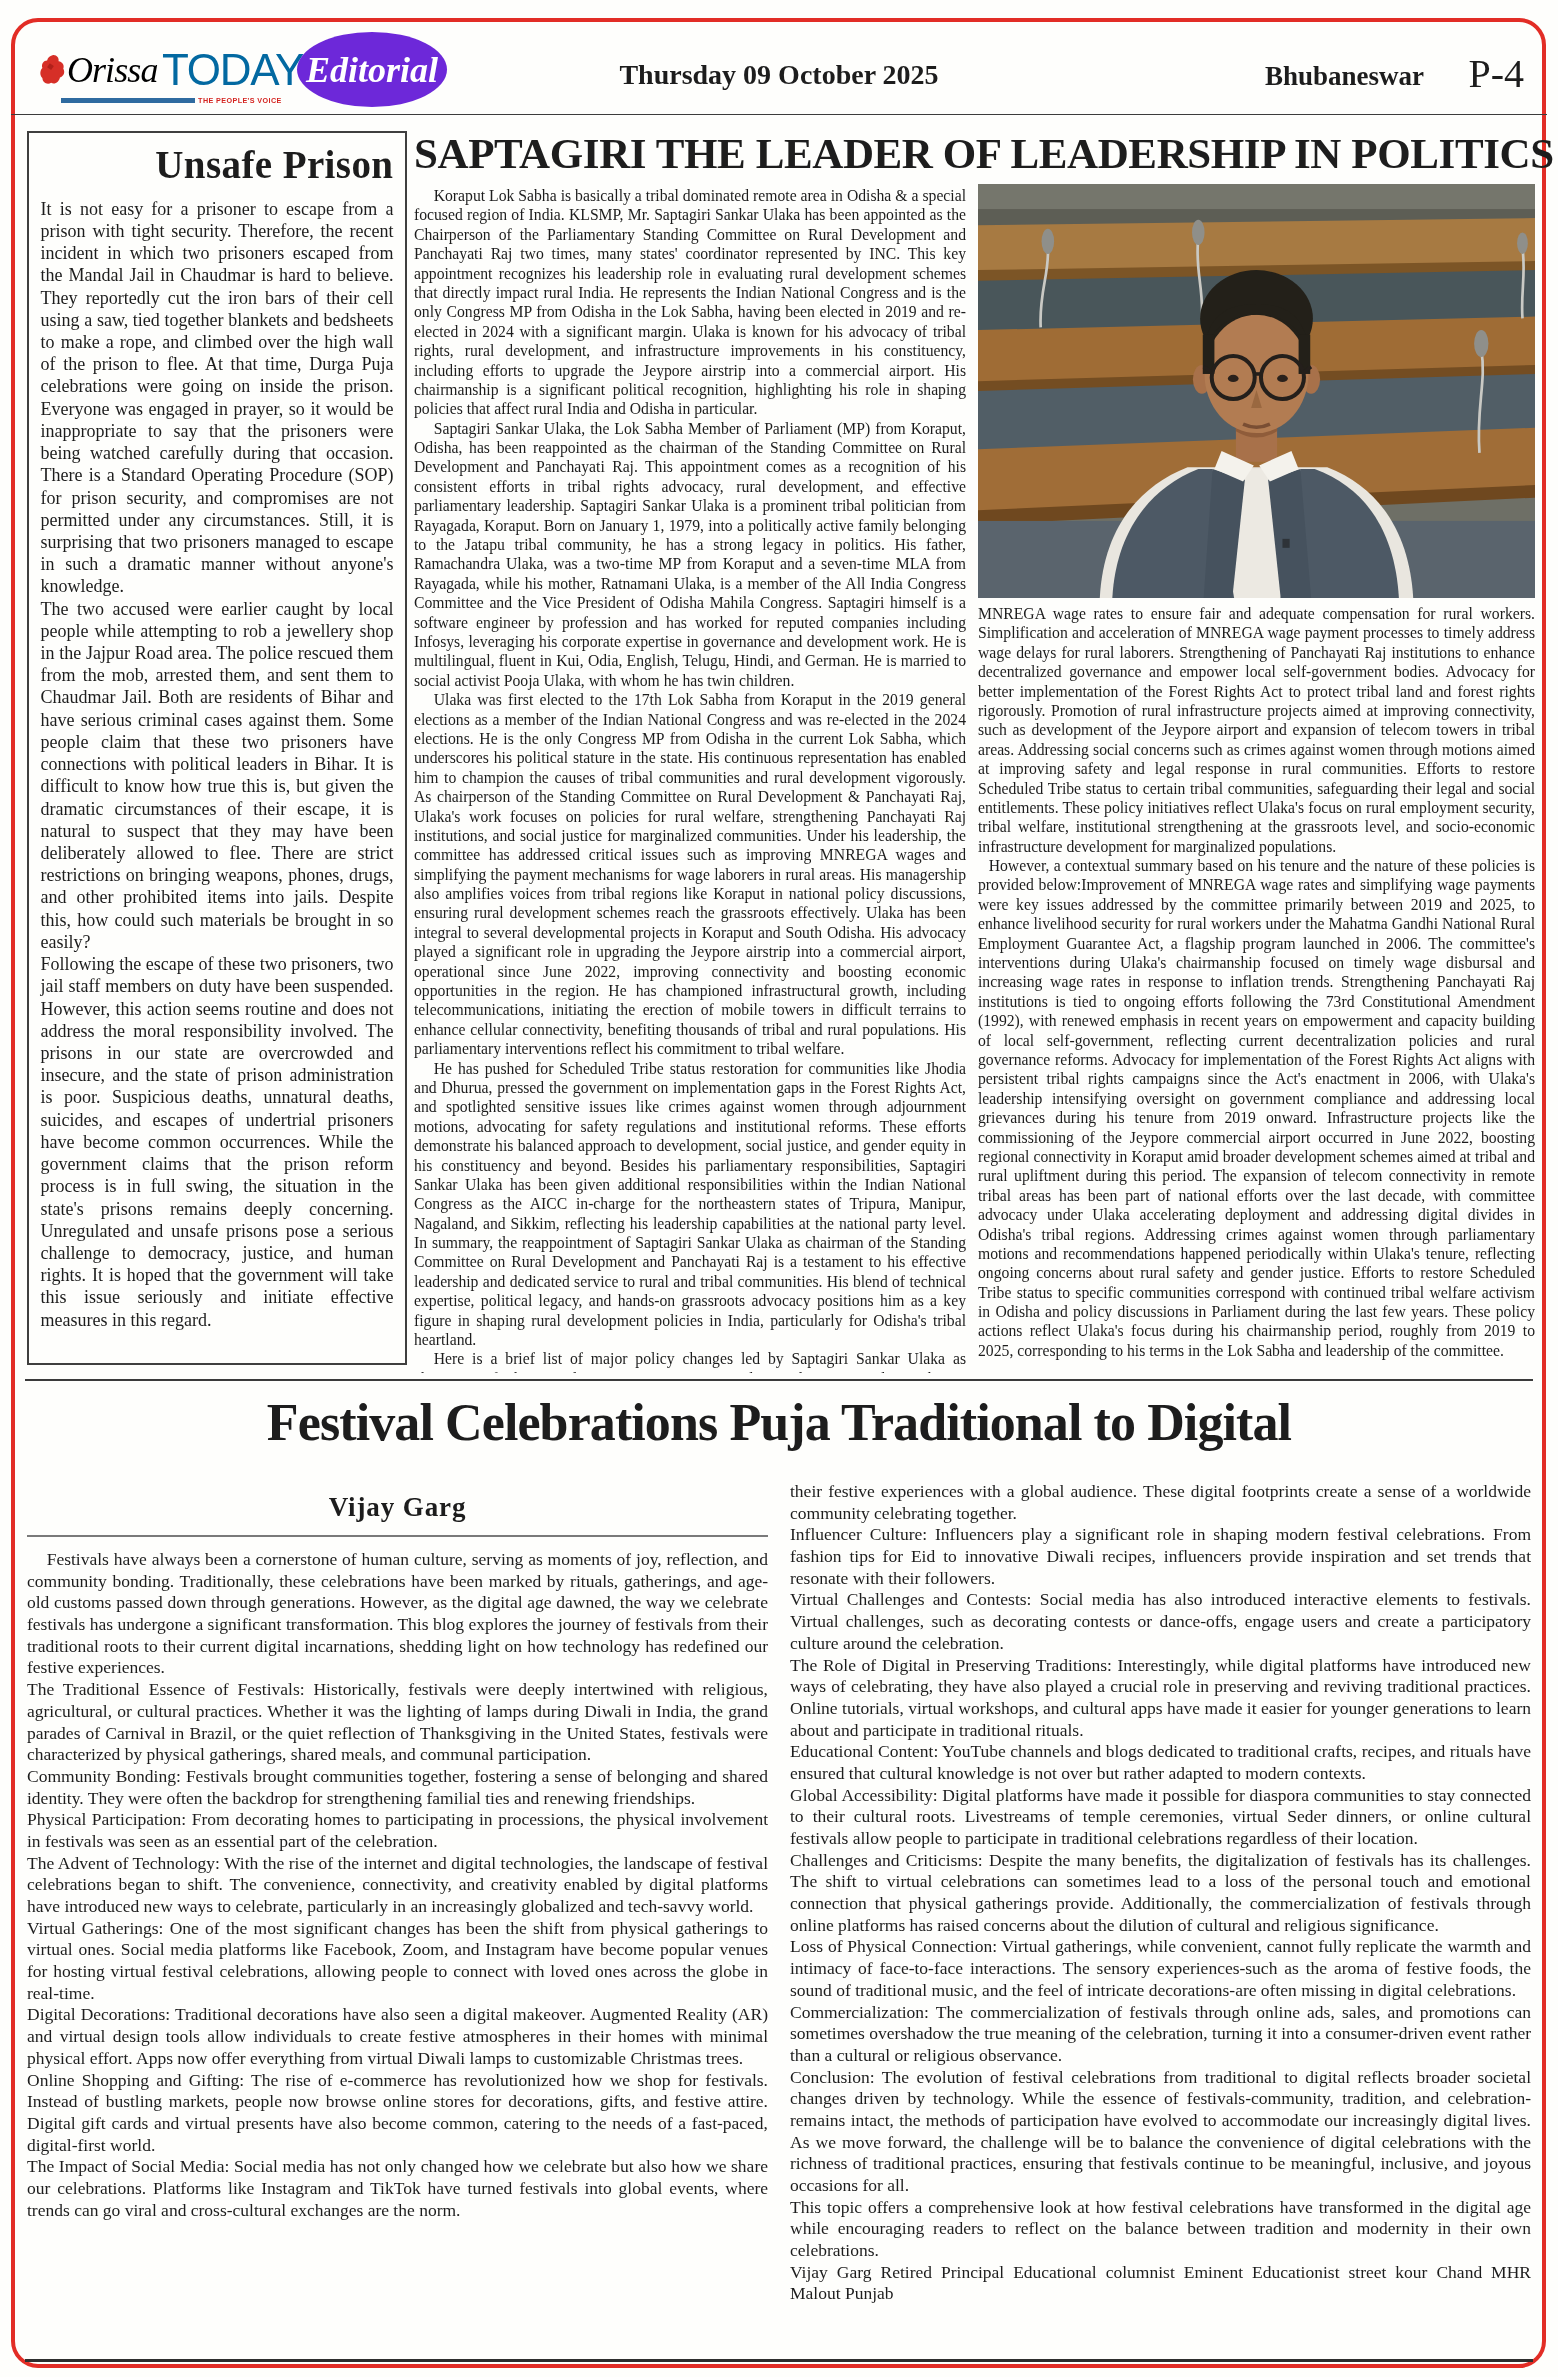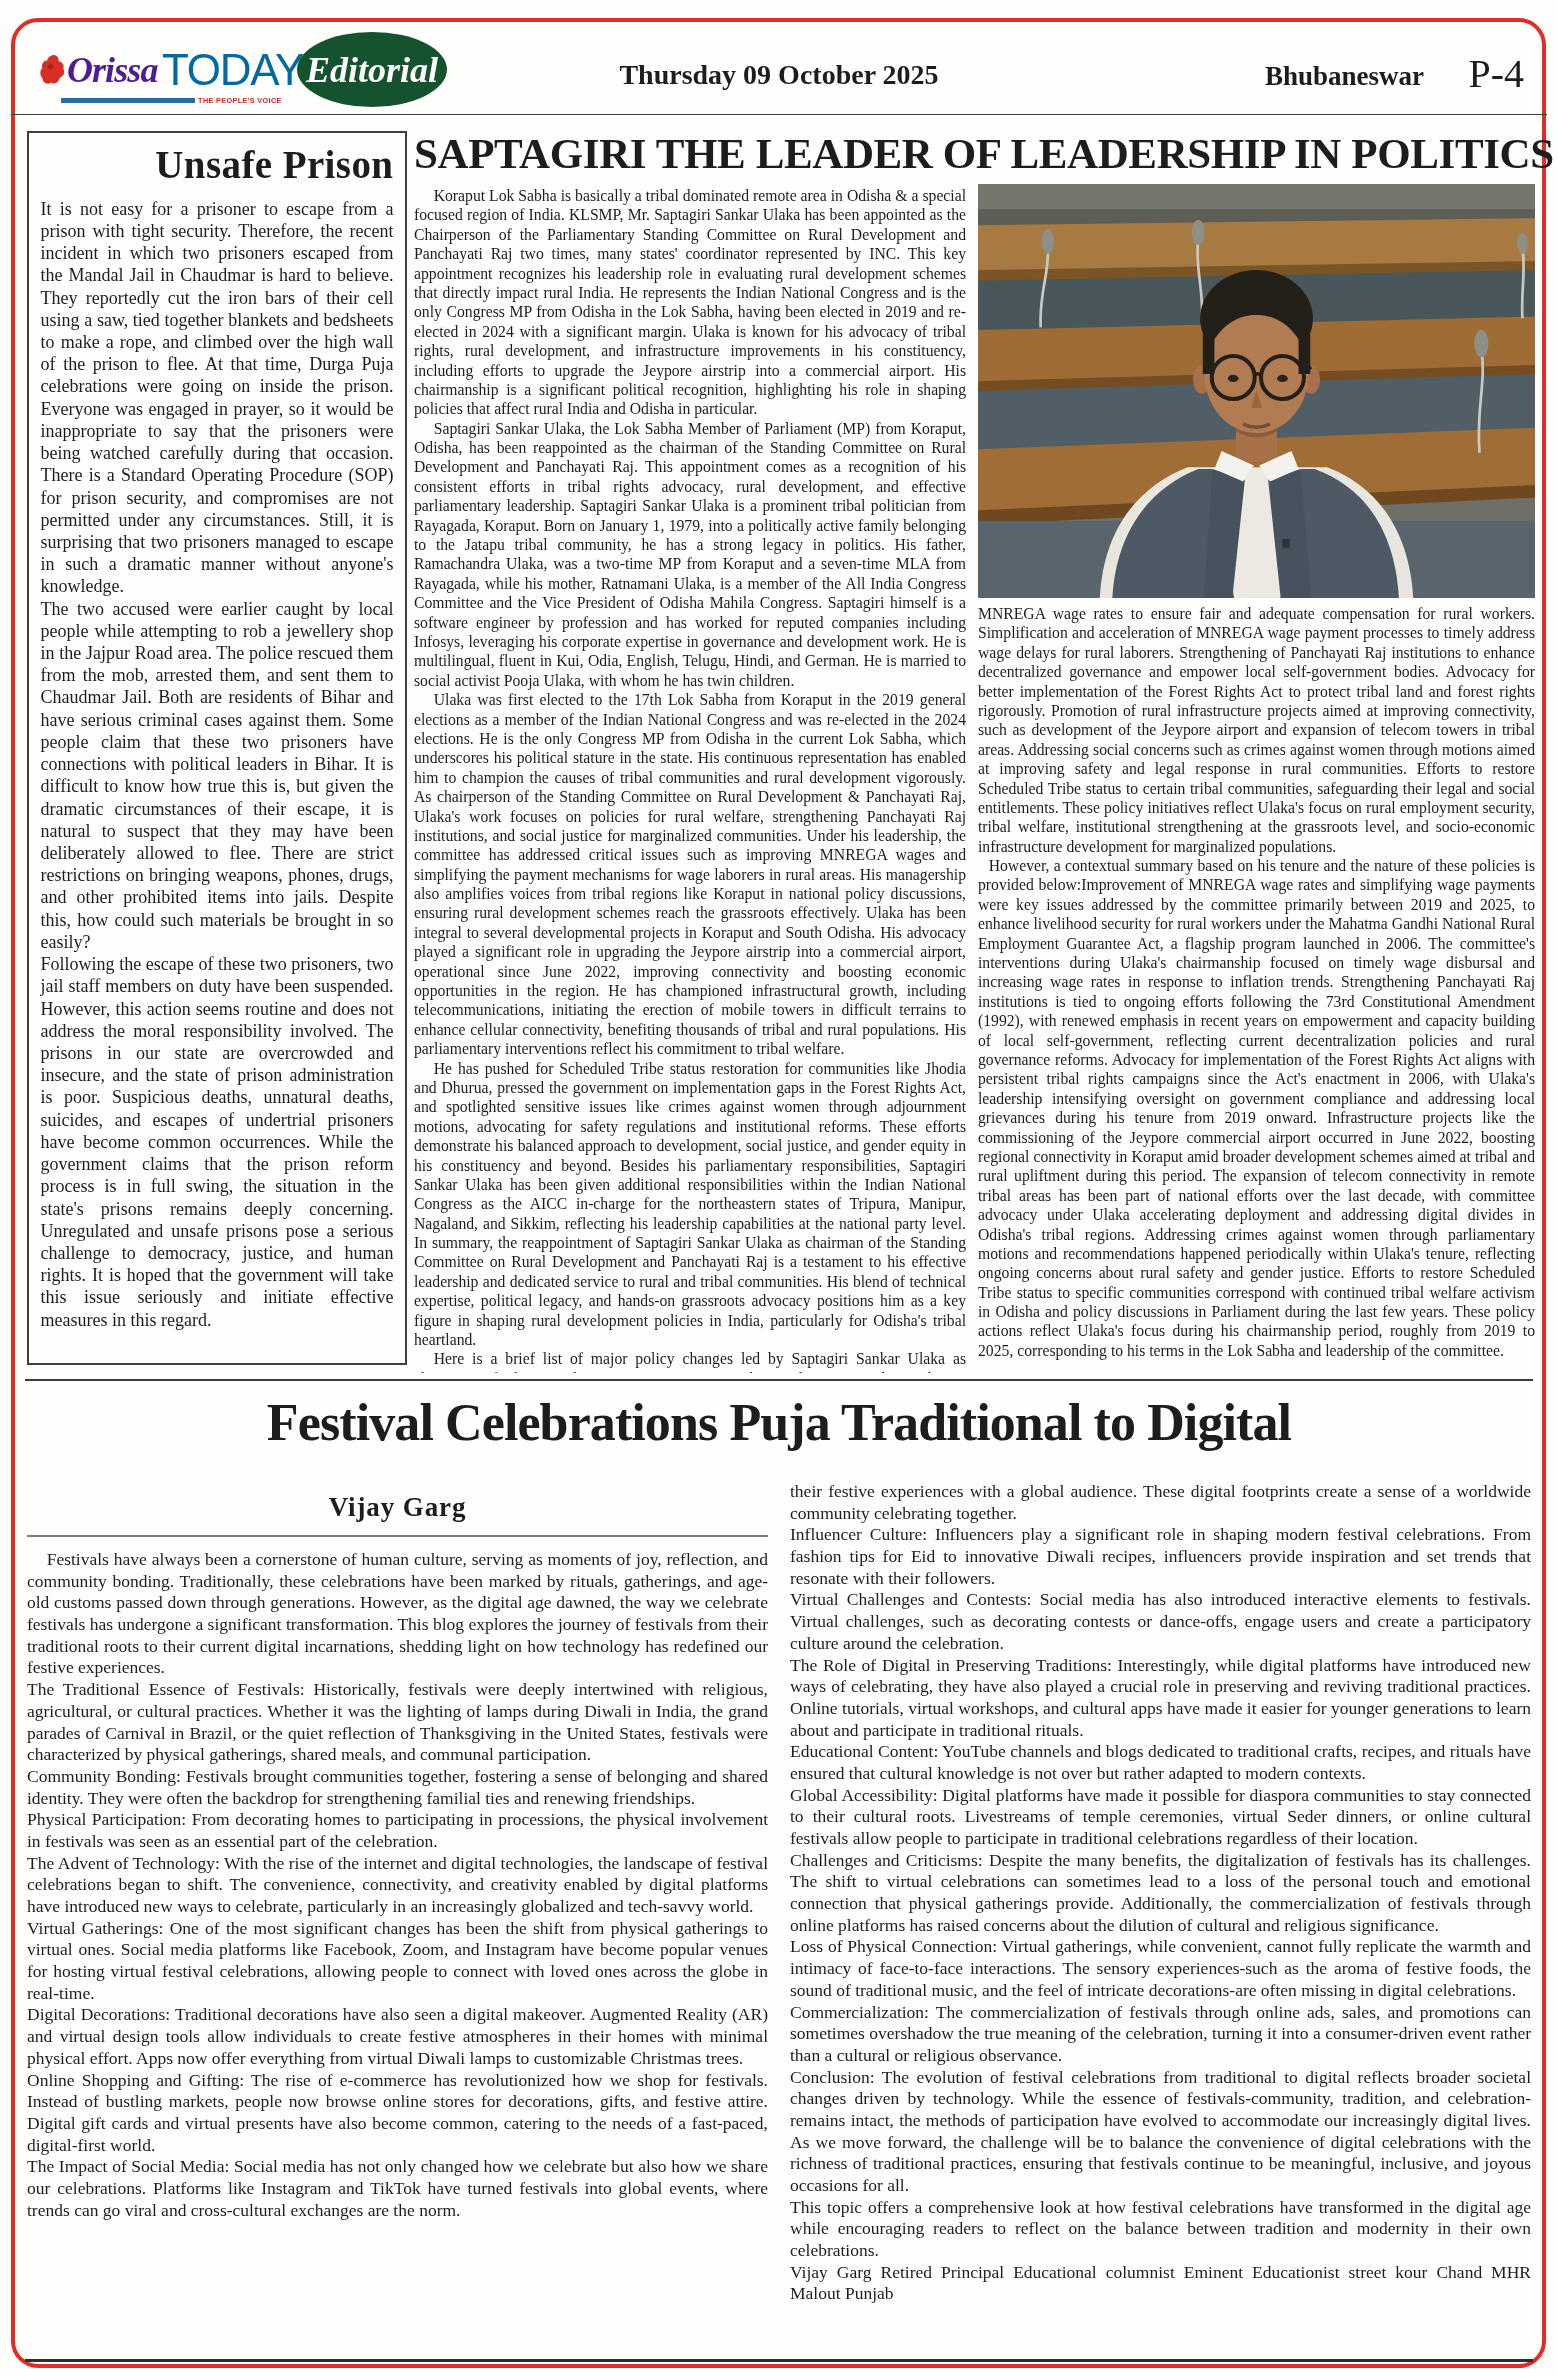--- a/index.html
+++ b/index.html
@@ -5,28 +5,28 @@
   html,body{margin:0;padding:0;background:#fff;}
   .page{position:relative;width:1558px;height:2377px;background:#fefefc;color:#1d1d1d;
         font-family:"Liberation Serif",serif;overflow:hidden;}
   .red-frame{position:absolute;left:10.7px;top:18px;width:1535px;height:2350px;
         border:4.5px solid #e22d26;border-radius:27px;box-sizing:border-box;pointer-events:none;}
 
   
   .logo{position:absolute;left:39px;top:45px;}
   .logo-row{display:flex;align-items:center;}
   .map-ic{width:27px;height:38px;margin-right:0.9px;}
-  .logo-orissa{font-style:italic;font-weight:bold;font-size:36px;color:#4c1d95;letter-spacing:-0.9px;}
+  .logo-orissa{font-style:italic;font-weight:normal;font-size:36px;color:#000000;letter-spacing:-0.9px;}
   .logo-today{font-family:"Liberation Sans",sans-serif;font-weight:normal;font-size:44px;color:#0369a1;
         letter-spacing:-1.3px;margin-left:4.5px;}
   .logo-bar-row{display:flex;align-items:center;margin-top:0.9px;margin-left:21.5px;}
   .logo-bar{width:134px;height:4.5px;background:#2f6ba0;}
   .tagline{font-family:"Liberation Sans",sans-serif;font-size:7.2px;font-weight:bold;color:#d42420;
         margin-left:3.6px;letter-spacing:0.4px;white-space:nowrap;}
-  .badge{position:absolute;left:297px;top:32px;width:150px;height:75px;background:#14532d;
+  .badge{position:absolute;left:297px;top:32px;width:150px;height:75px;background:#6d28d9;
         border-radius:50%;display:flex;align-items:center;justify-content:center;}
   .badge span{color:#fff;font-style:italic;font-weight:bold;font-size:36px;}
   .issue-date{position:absolute;left:0;right:0;top:59px;text-align:center;font-weight:bold;font-size:28px;}
   .city{position:absolute;right:134px;top:61px;font-weight:bold;font-size:27px;}
   .pageno{position:absolute;right:34px;top:50px;font-size:40px;}
   .header-rule{position:absolute;left:10.7px;right:10.7px;top:114px;border-top:1.8px solid #3c3c3c;}
 
   
   .unsafe-box{position:absolute;left:27px;top:131px;width:380px;height:1234px;
         border:2.2px solid #3f3f3f;box-sizing:border-box;padding:1.8px 11.6px 0;overflow:hidden;}

